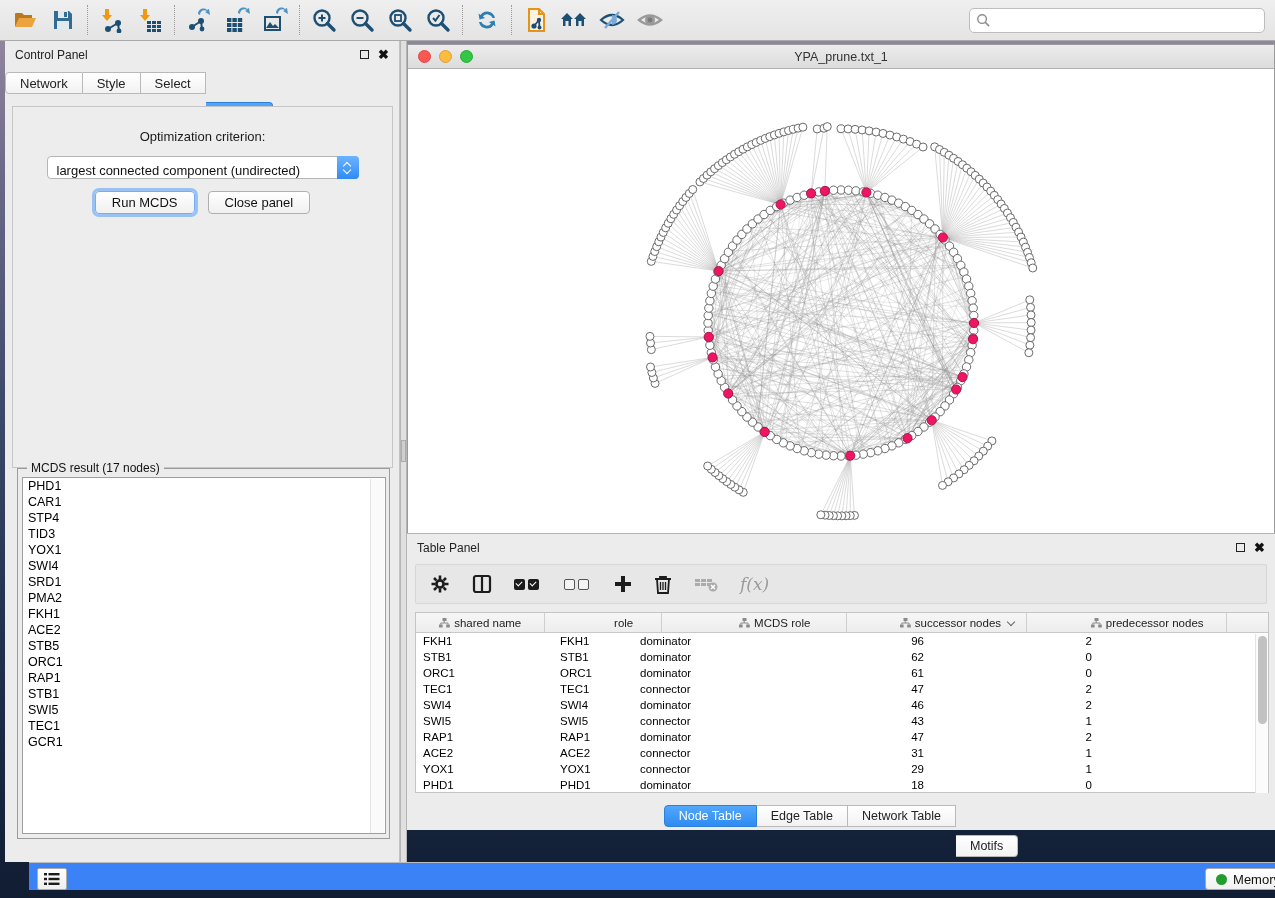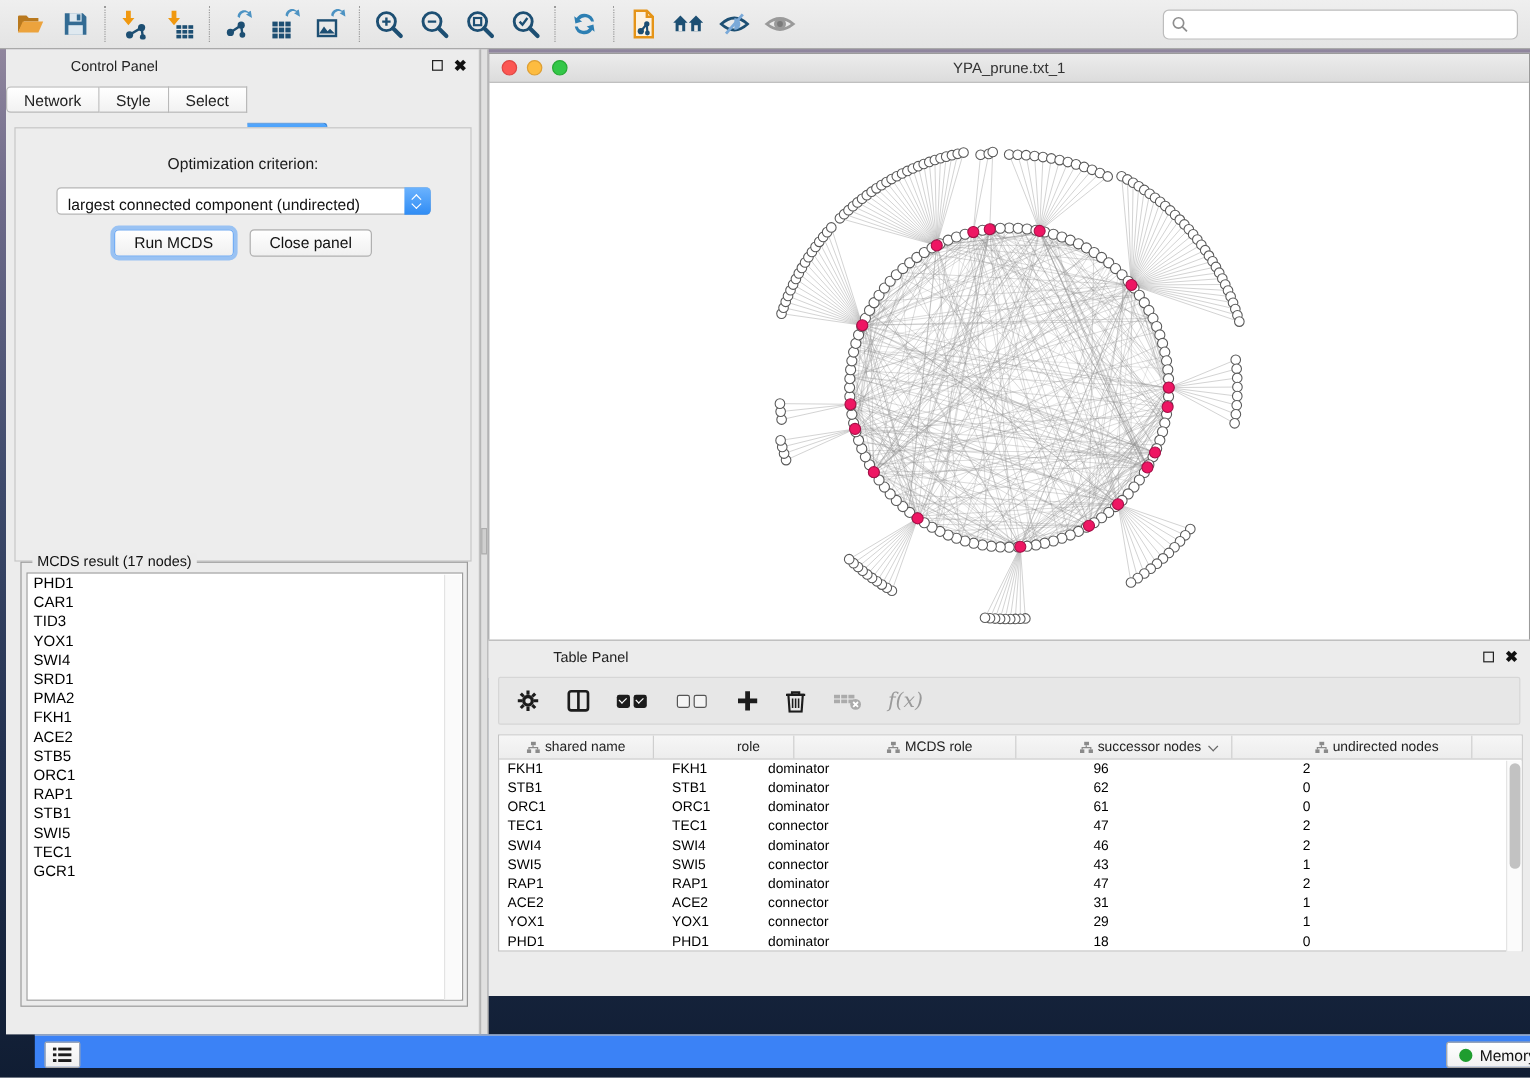--- a/index.html
+++ b/index.html
@@ -17,21 +17,21 @@
     display:flex; align-items:center; padding:0 10px; }
   .tb-btn { width:30px; height:30px; display:flex; align-items:center; justify-content:center; border-radius:4px; }
   .tb-sep { width:1px; height:30px; border-left:1px dotted #9a9a9a; margin:0 9px; }
   .tb-group { display:flex; align-items:center; gap:8px; }
   .searchbox { margin-left:auto; width:296px; height:25px; background:#fff;
     border:1px solid #bdbdbd; border-radius:5px; display:flex; align-items:center; padding:0 6px; }
   .searchbox input { border:none; outline:none; flex:1; font-size:12px; font-family:"Liberation Sans",sans-serif; background:transparent; }
 
   
   .control-panel { left:5px; top:41px; width:395px; height:821px; background:#ececec; border-right:1px solid #c2c2c2; }
-  .panel-titlebar { height:27px; display:flex; align-items:center; padding:0 10px;margin-left:44px; }
+  .panel-titlebar { height:27px; display:flex; align-items:center; padding:0 10px; }
   .panel-title { font-size:12px; color:#222; }
   .win-btns { margin-left:auto; display:flex; align-items:center; gap:9px; }
   .float-icon { width:9px; height:9px; border:1.6px solid #222; display:inline-block; }
   .close-icon { font-size:13px; font-weight:bold; color:#111; line-height:9px; }
 
   .seg-tabs { display:flex; margin-top:4px; }
   .seg-tabs .seg { height:22px; padding:0 14px; display:flex; align-items:center; font-size:13px;
     background:linear-gradient(#ffffff,#f2f2f2); border:1px solid #b9b9b9; border-left:none; color:#222; cursor:default; }
   .seg-tabs .seg:first-child { border-left:1px solid #b9b9b9; border-radius:4px 0 0 4px; }
   .seg-tabs .seg:last-child { border-radius:0 4px 4px 0;margin-top:30px; }
@@ -308,20 +308,21 @@
       <button class="mac-btn">Close panel</button>
     </div>
   </div>
 
   <div class="abs mcds-fieldset">
     <span class="mcds-legend">MCDS result (17 nodes)</span>
     <div class="mcds-list" id="mcds-list">
       <div class="mcds-scroll"></div>
     <div class="mcds-item">PHD1</div>
         <div class="mcds-item">CAR1</div>
+        <div class="mcds-item">STP4</div>
         <div class="mcds-item">TID3</div>
         <div class="mcds-item">YOX1</div>
         <div class="mcds-item">SWI4</div>
         <div class="mcds-item">SRD1</div>
         <div class="mcds-item">PMA2</div>
         <div class="mcds-item">FKH1</div>
         <div class="mcds-item">ACE2</div>
         <div class="mcds-item">STB5</div>
         <div class="mcds-item">ORC1</div>
         <div class="mcds-item">RAP1</div>
@@ -1248,21 +1249,21 @@
         </div>
         <div class="th" style="width: 168px;">
           <svg class="hdr-tree" width="11" height="10" viewBox="0 0 11 10">
             <g fill="#8a8a8a">
               <rect x="3.5" y="0" width="4" height="3"></rect>
               <rect x="0" y="6.5" width="3.6" height="3"></rect>
               <rect x="7.2" y="6.5" width="3.6" height="3"></rect>
               <path d="M5.2 3 v2 M1.8 6.5 v-1.5 h7.2 v1.5" stroke="#8a8a8a" fill="none" stroke-width="1"></path>
             </g>
           </svg>
-          <span>undirected nodes</span>
+          <span>predecessor nodes</span>
         </div>
         <div class="th" style="flex: 1 1 0%; border-right: none; background: rgb(255, 255, 255);"></div>
       </div>
     <div id="tbl-body">
         <div class="tbl-row">
           <div class="td left" style="width: 137px;">FKH1</div>
           <div class="td left" style="width: 80px;">FKH1</div>
           <div class="td left" style="width: 153px;">dominator</div>
           <div class="td right" style="width: 147px;">96</div>
           <div class="td right" style="width: 168px;">2</div>
@@ -1329,20 +1330,26 @@
           <div class="td left" style="width: 153px;">dominator</div>
           <div class="td right" style="width: 147px;">18</div>
           <div class="td right" style="width: 168px;">0</div>
         </div>
       </div>
     <div class="tbl-vscroll">
         <div class="tbl-vthumb"></div>
       </div>
   </div>
 
+  <div class="tp-footer-tabs seg-tabs" id="tp-tabs">
+      <div class="seg active">Node Table</div>
+      <div class="seg">Edge Table</div>
+      <div class="seg">Network Table</div>
+      <div class="seg">Motifs</div>
+    </div>
 </div>
 
 <div class="abs status-bar">
   <span class="list-btn">
     <svg width="16" height="14" viewBox="0 0 16 14">
         <g fill="#1c1c1c">
           <rect x="0" y="1" width="3" height="2.4"></rect>
           <rect x="4.5" y="1" width="11" height="2.4"></rect>
           <rect x="0" y="5.8" width="3" height="2.4"></rect>
           <rect x="4.5" y="5.8" width="11" height="2.4"></rect>

